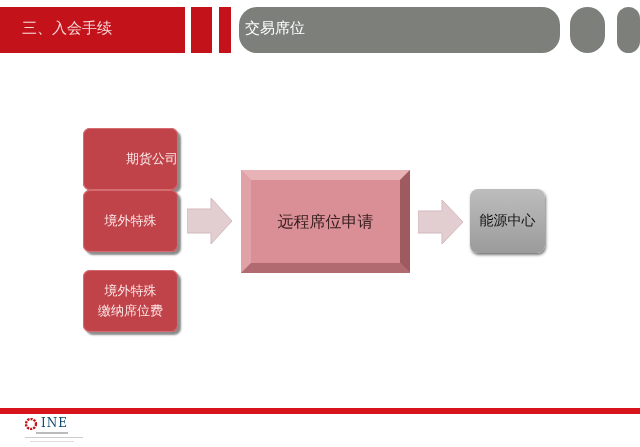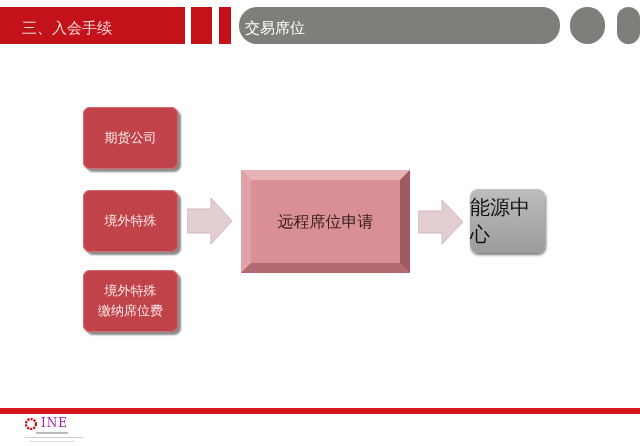--- a/index.html
+++ b/index.html
@@ -1,20 +1,20 @@
 <!DOCTYPE html>
 <html><head>
 <meta charset="utf-8">
 <style>
   html, body { margin: 0; padding: 0; }
   body {
     width: 640px; height: 447px; background: #ffffff; position: relative; overflow: hidden;
     font-family: "DejaVu Sans", sans-serif;
   }
-  .hdr { position: absolute; top: 7px; height: 37px; }
+  .hdr { position: absolute; top: 7px; height: 46px; }
   .hdr-red { background: #c4121a; }
   .hdr-gray { background: #7d7f7b; border-radius: 18px; }
   .hdr-title {
     position: absolute; left: 0; top: 0; height: 42px; line-height: 42px;
     color: #f6dcdc; font-size: 15px; padding-left: 22px; white-space: nowrap;
   }
   .hdr-sub {
     position: absolute; top: 0; height: 42px; line-height: 42px;
     color: #ffffff; font-size: 15px; padding-left: 6px; white-space: nowrap;
   }
@@ -34,48 +34,48 @@
   .bevel svg { position: absolute; left: 0; top: 0; }
   .bevel-text {
     position: absolute; left: 0; right: 0; top: 0; bottom: 0;
     display: flex; flex-direction: column; align-items: center; justify-content: center;
     color: #3a2020; font-size: 16px; line-height: 30px;
   }
   .dest-box {
     position: absolute; left: 470px; top: 189px; width: 75px; height: 64px;
     background: linear-gradient(#bdbdbd, #9b9b9b);
     border-radius: 8px; box-shadow: 1px 2px 3px #777;
-    color: #111; font-size: 20px;
+    color: #111; font-size: 14px;
     display: flex; align-items: center; justify-content: center;
   }
   .footer-line {
     position: absolute; left: 0; top: 408px; width: 640px; height: 6px; background: #d8141d;
   }
   .logo { position: absolute; left: 22px; top: 418px; width: 60px; height: 26px; }
   .logo-mark { position: absolute; left: 3px; top: 0; width: 12px; height: 12px; }
-  .logo-text { position: absolute; left: 19px; top: -2px; font-family: "DejaVu Serif", serif; font-size: 12px; color: #a21caf; letter-spacing: 1px; }
+  .logo-text { position: absolute; left: 19px; top: -2px; font-family: "DejaVu Serif", serif; font-size: 12px; color: #0c4a6e; letter-spacing: 1px; }
   .logo-sub1 { position: absolute; left: 14px; top: 14px; width: 32px; height: 2px; background: #bbb; }
   .logo-sub2 { position: absolute; left: 3px; top: 19px; width: 58px; height: 1px; background: #ccc; }
   .logo-sub3 { position: absolute; left: 8px; top: 23px; width: 44px; height: 1px; background: #ddd; }
 </style>
 </head>
 <body>
 
 <div class="hdr hdr-red" style="left:0; width:185px;">
   <span class="hdr-title">三、入会手续</span>
 </div>
 <div class="hdr hdr-red" style="left:191px; width:21px;"></div>
 <div class="hdr hdr-red" style="left:219px; width:12px;"></div>
 <div class="hdr hdr-gray" style="left:239px; width:321px;">
   <span class="hdr-sub">交易席位</span>
 </div>
 <div class="hdr hdr-gray" style="left:570px; width:35px;"></div>
 <div class="hdr hdr-gray" style="left:617px; width:23px;"></div>
 
-<div class="src-box" style="top:107px;">
+<div class="src-box" style="top:128px;align-items:flex-end;">
   <span>期货公司</span>
 </div>
 <div class="src-box" style="top:190px;">
   <span>境外特殊</span>
 </div>
 <div class="src-box" style="top:270px;">
   <span>境外特殊</span>
   <span>缴纳席位费</span>
 </div>
 

